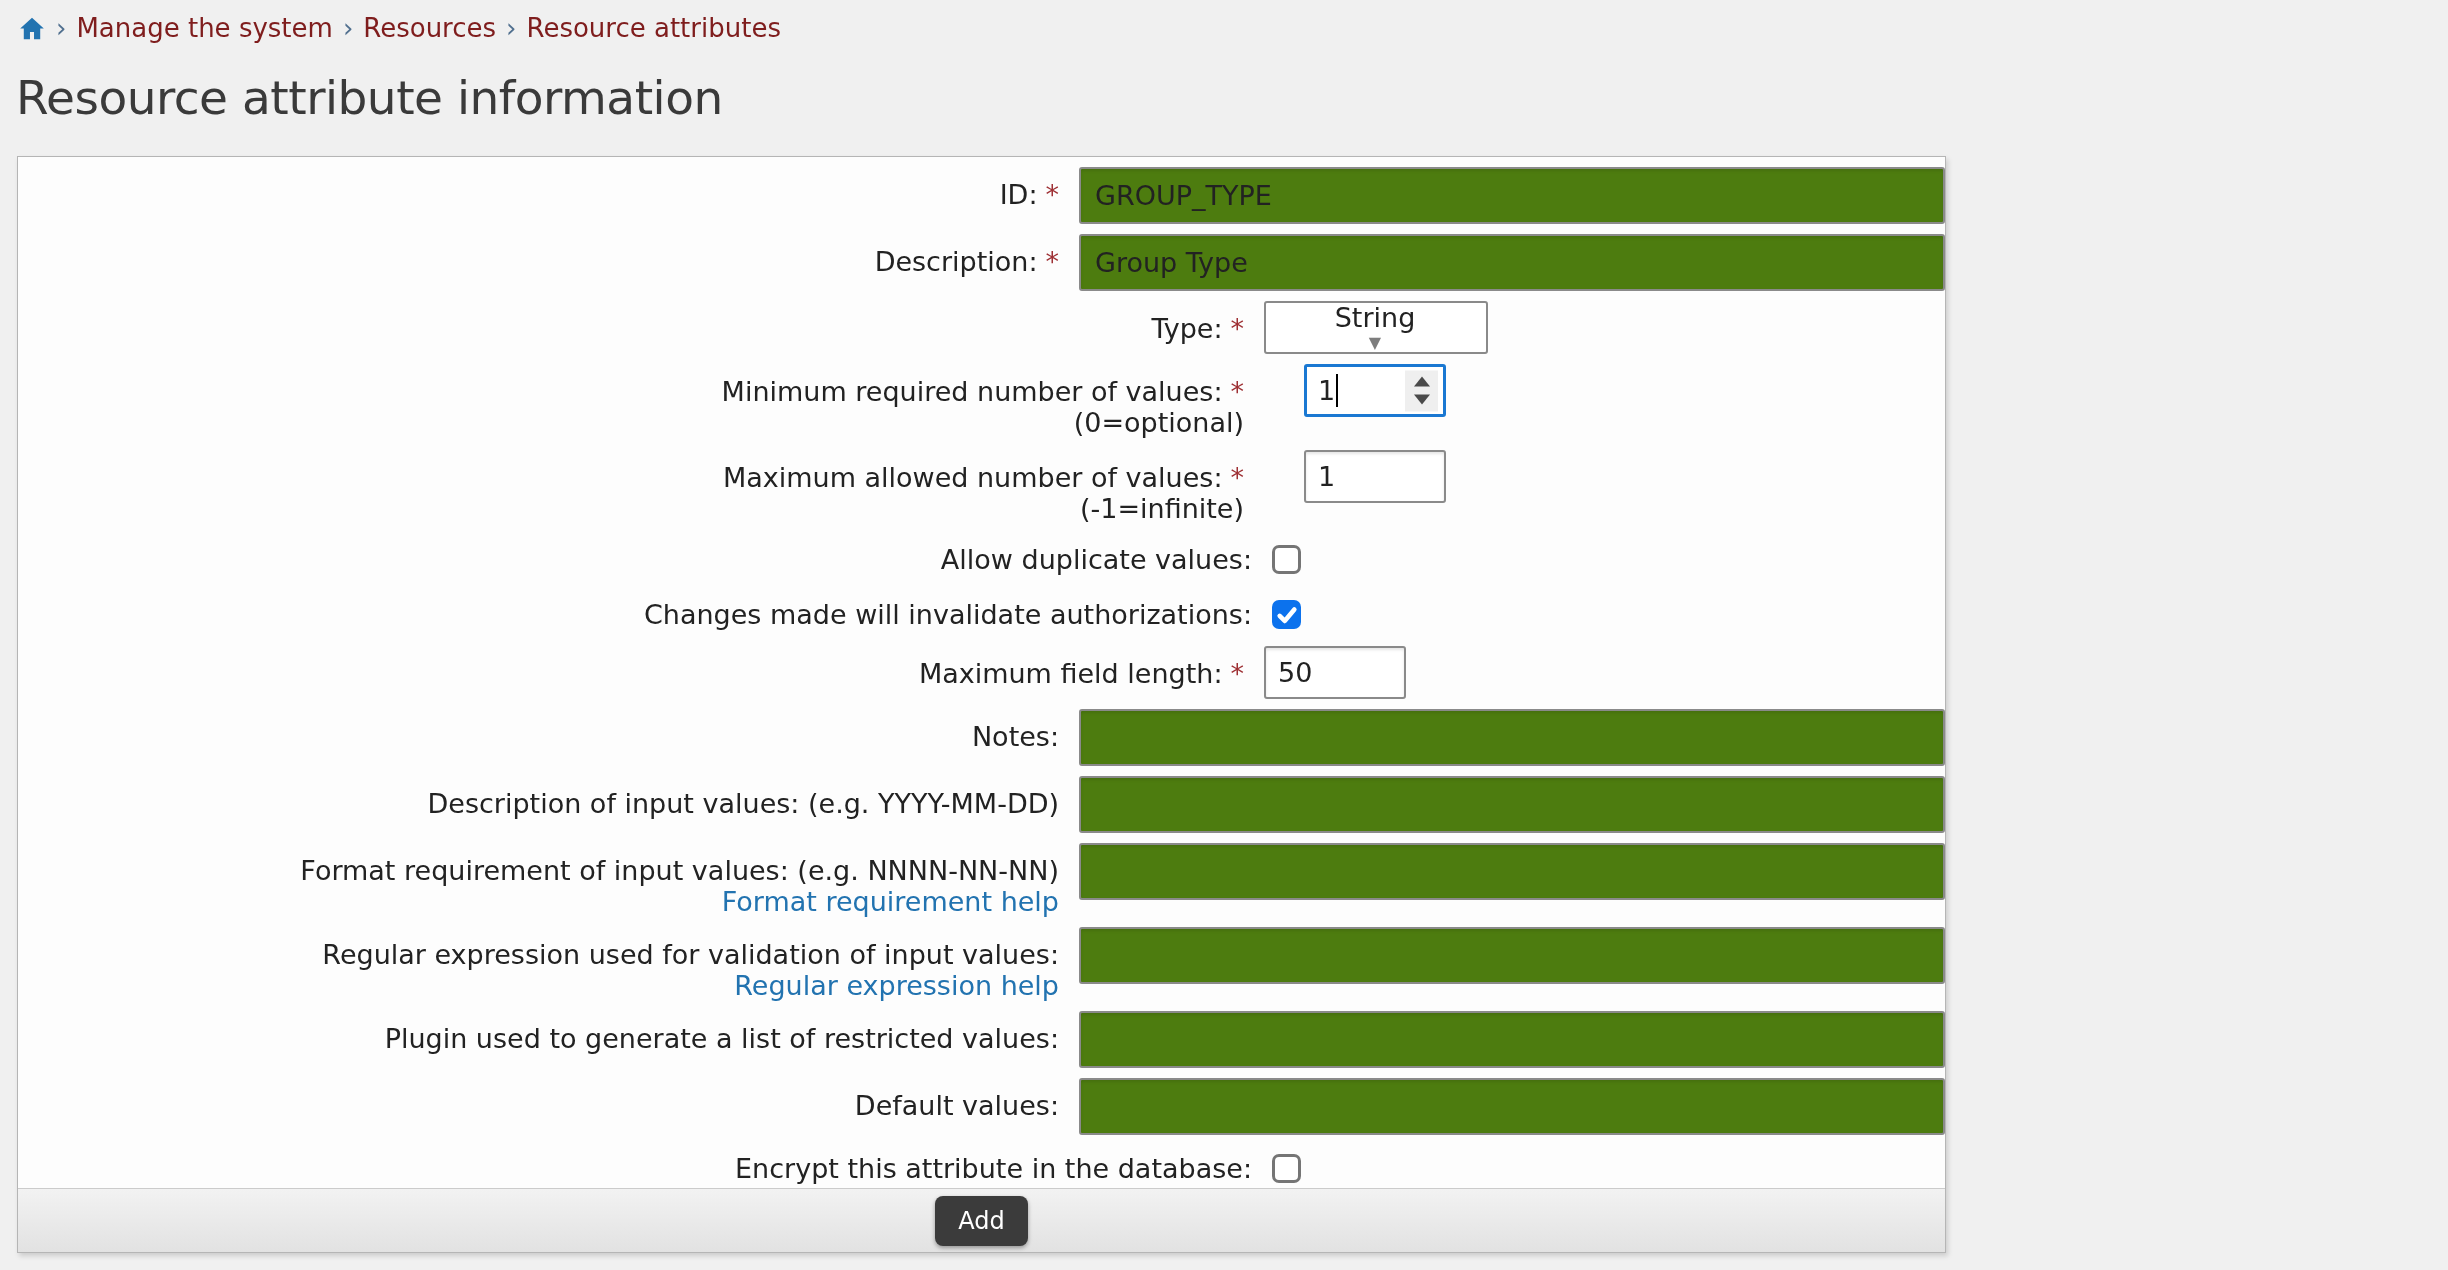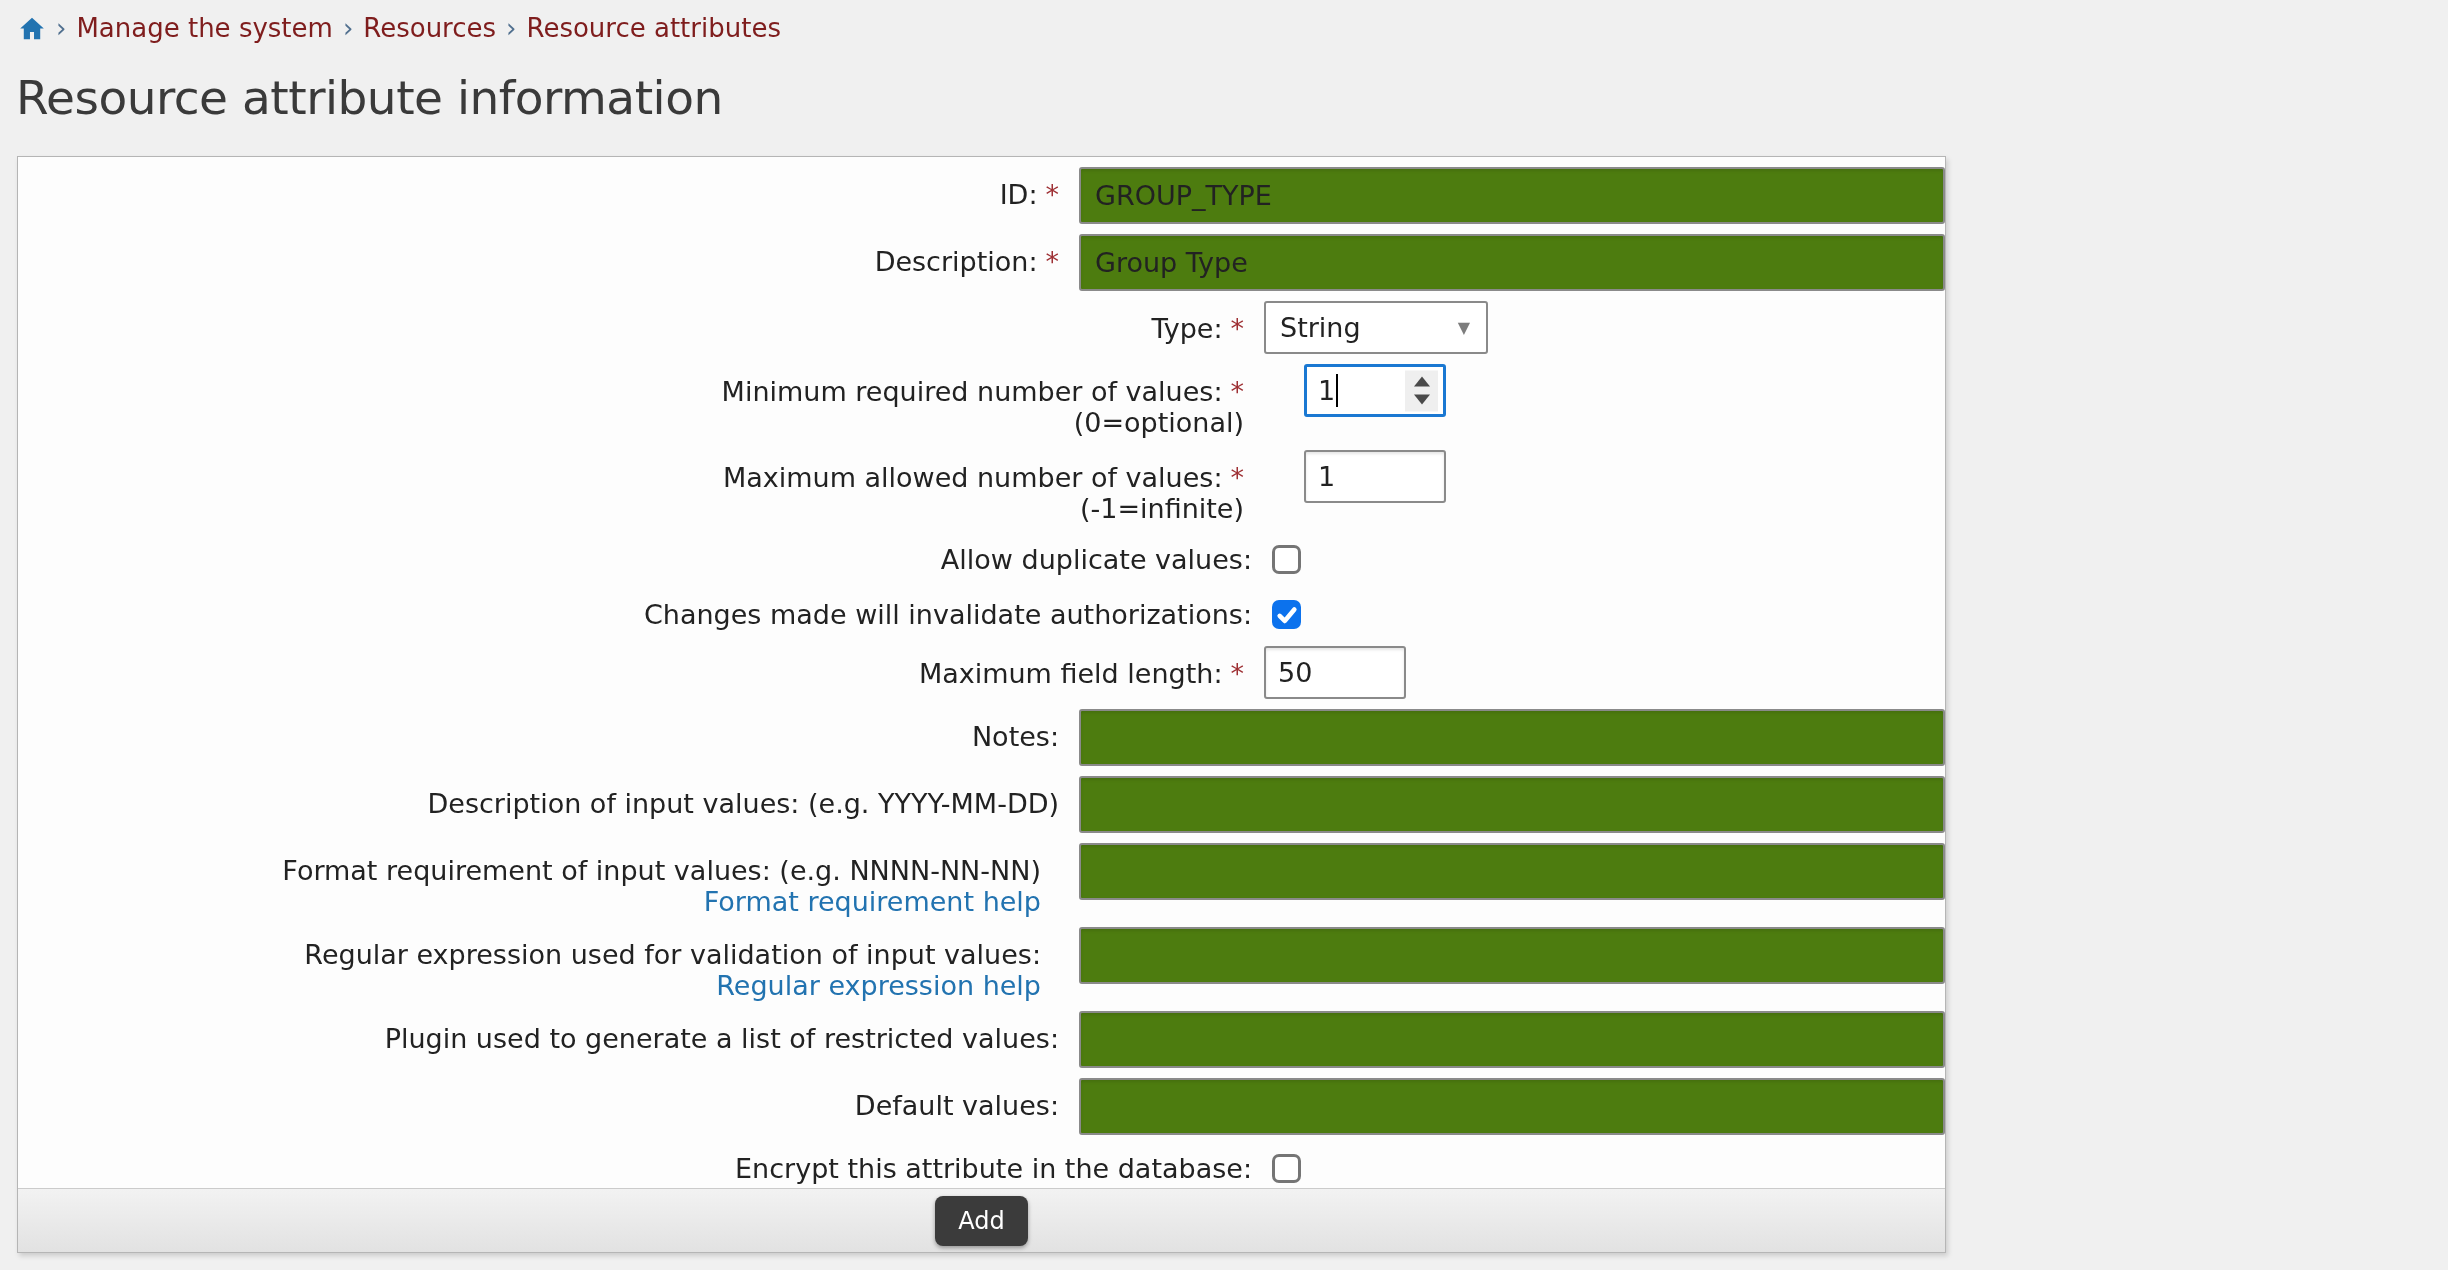--- a/index.html
+++ b/index.html
@@ -44,21 +44,21 @@
     width:1226px; text-align:right;
     font-size:27px; line-height:31px; color:#222;
     padding-top:12px;
   }
   .label-col .sub-label { display:block; }
   .label-col .help-link { display:block; color:#2273b0; text-decoration:none; }
   .req { color:#9e3034; margin-left:8px; }
   .field-col { margin-left:20px; position:relative; }
 
   .row-number { margin-bottom:12px;gap:40px; }
-  .row-help   { margin-bottom:10px;gap:18px; }
+  .row-help   { margin-bottom:10px; }
   .row-checkbox { align-items:center; padding:8px 8px; margin-bottom:8px; }
   .row-checkbox .label-col { padding-top:0; }
   .row-last { margin-bottom:0; }
 
   
   input.txt {
     height:57px; width:866px;
     border:2px solid #8a8a8a; border-radius:3px;
     background:#4d7c0f; font-family:inherit;
     font-size:27px; color:#222; padding:0 14px;
@@ -92,24 +92,25 @@
     gap:8px; cursor:pointer;
   }
   .tri-up   { width:0; height:0; border-left:8px solid transparent; border-right:8px solid transparent; border-bottom:10px solid #4a4a4a; }
   .tri-down { width:0; height:0; border-left:8px solid transparent; border-right:8px solid transparent; border-top:10px solid #4a4a4a; }
 
   
   .select-box {
     width:224px; height:53px;
     border:2px solid #8a8a8a; border-radius:3px;
     background:#fff;
-    display:flex; align-items:center; justify-content:space-between;
+    display:flex; align-items:center; justify-content:flex-end;
     padding:0 16px 0 14px;
     font-size:27px; color:#222;
     cursor:default;
+    flex-direction:column;
   }
   .select-arrow { font-size:16px; color:#7d7d7d; }
 
   
   .checkbox {
     width:29px; height:29px;
     border:3px solid #757575; border-radius:7px;
     background:#fff; cursor:pointer;
   }
   .checkbox.checked {

